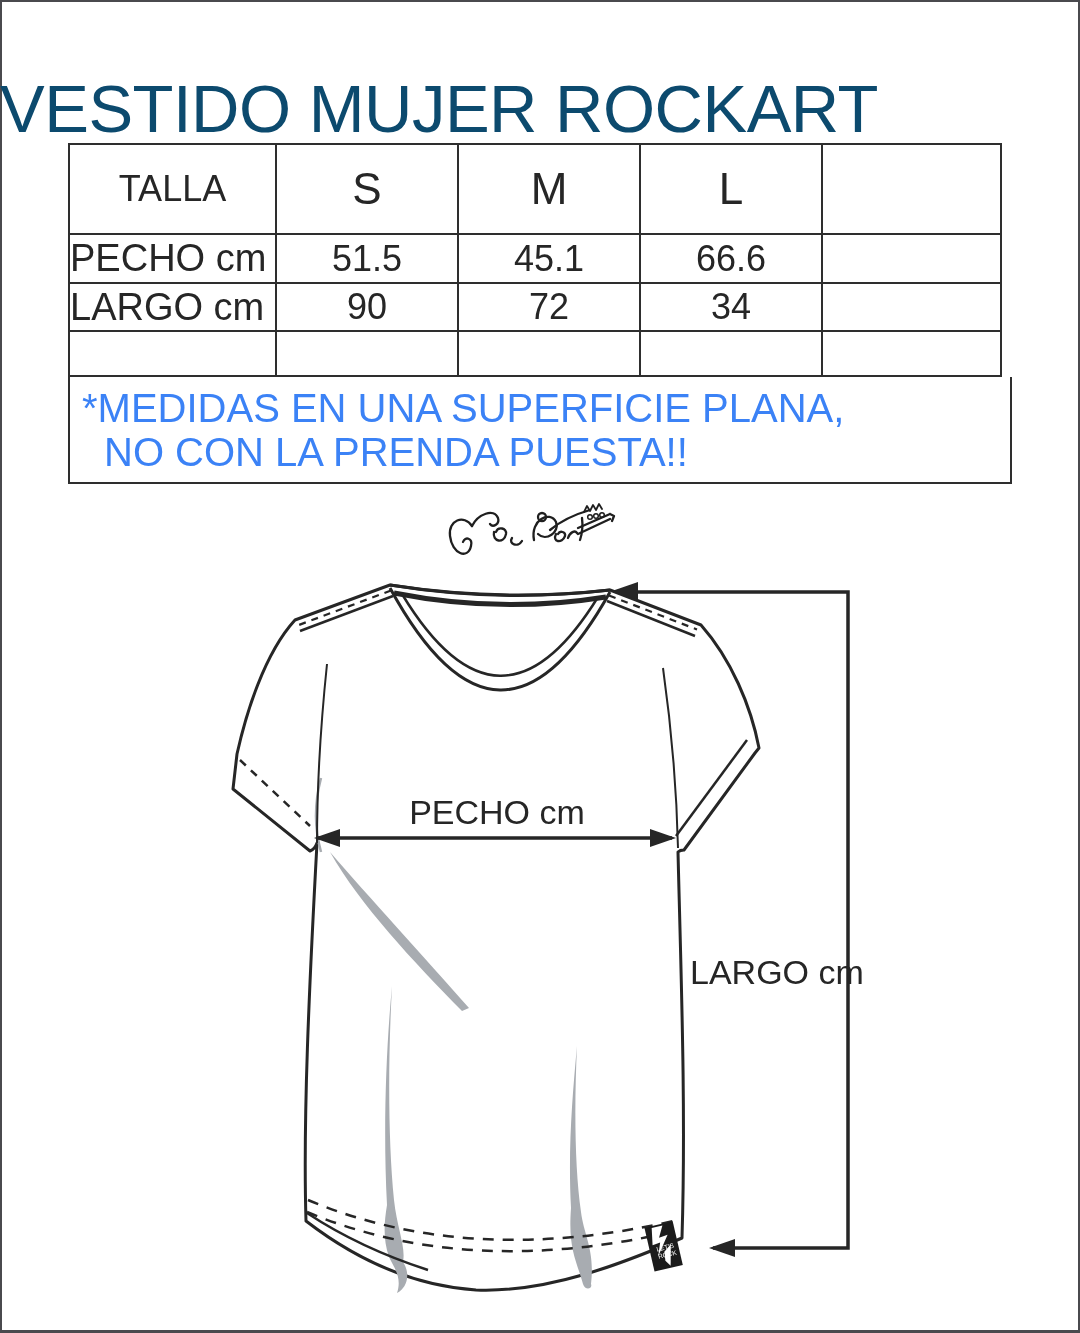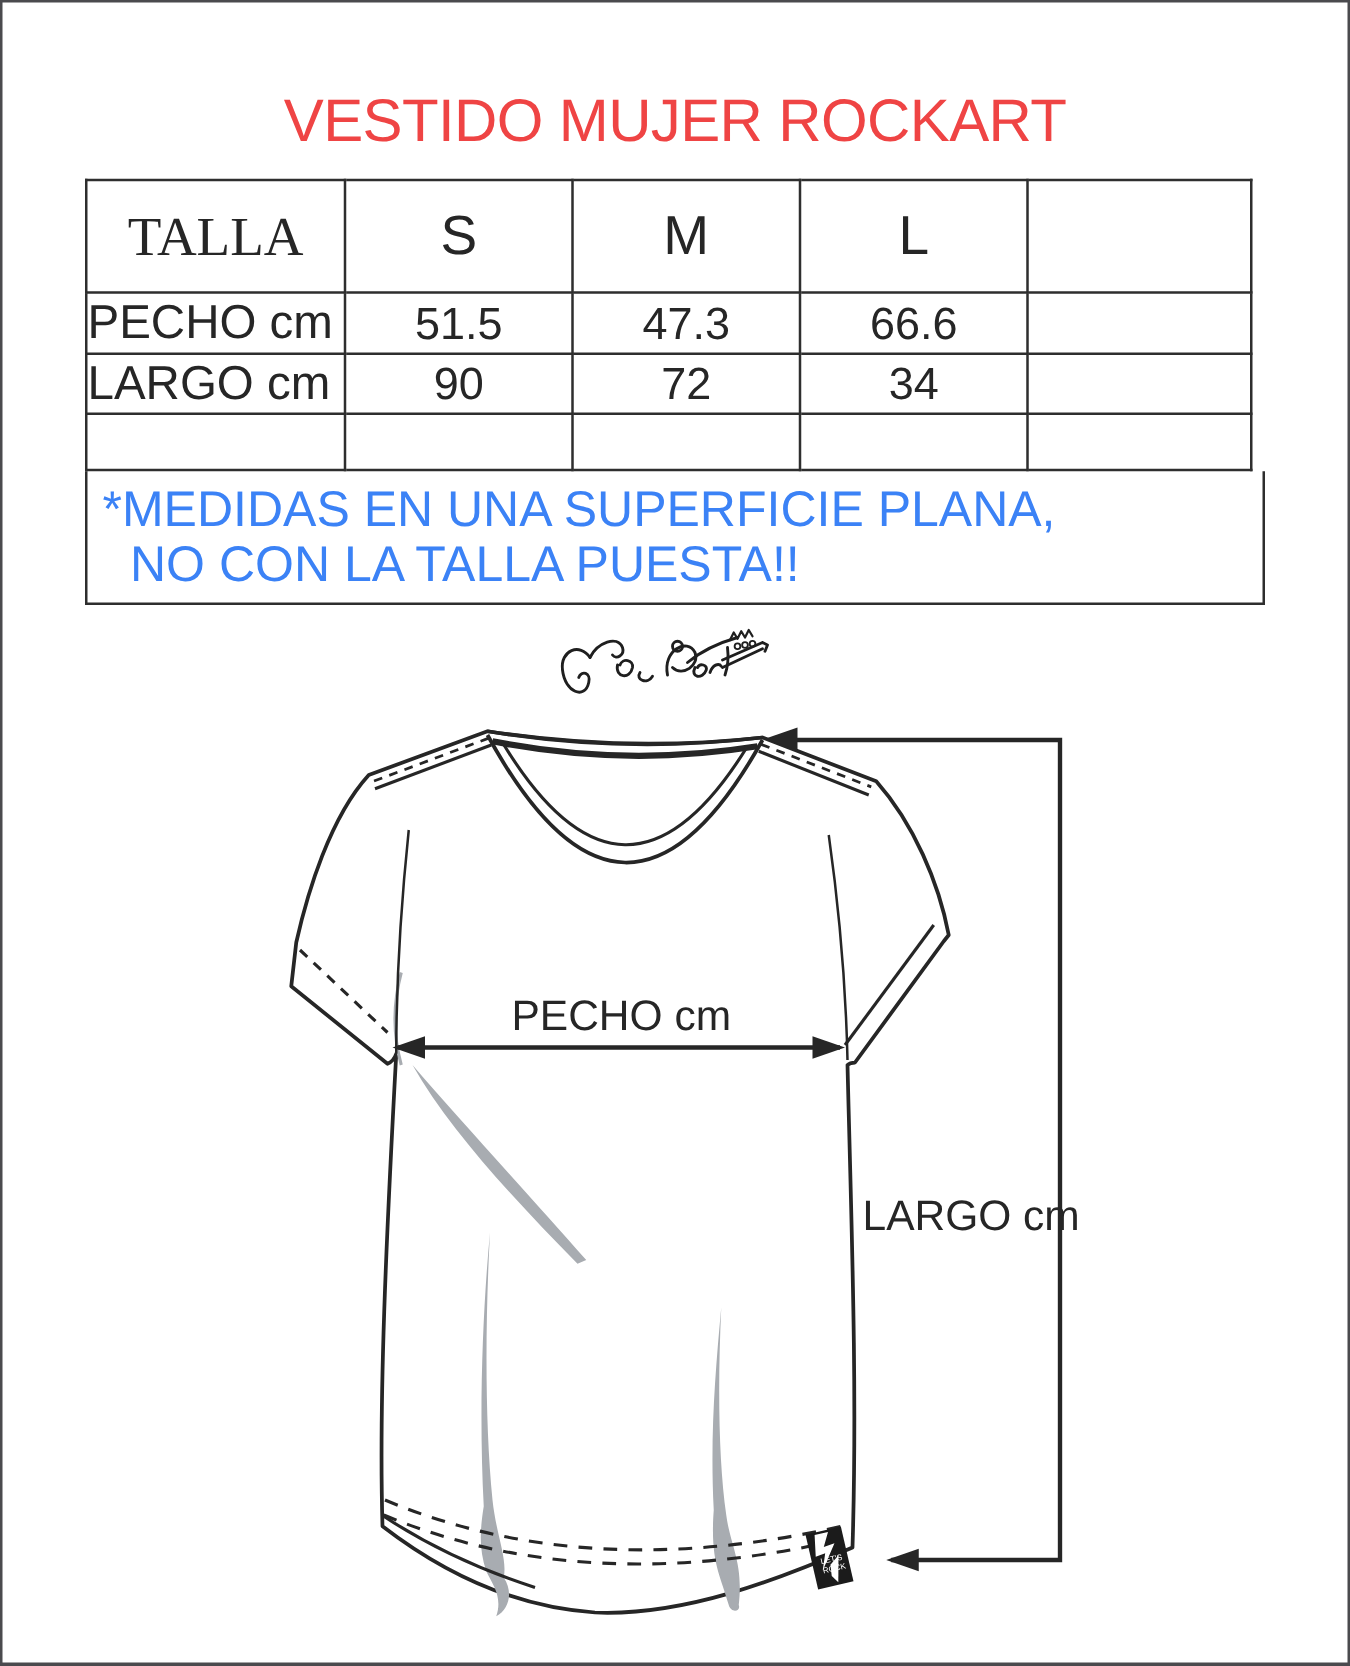--- a/index.html
+++ b/index.html
@@ -1,21 +1,21 @@
 <!DOCTYPE html>
 <html><head>
 <meta charset="utf-8">
 <style>
   html,body{margin:0;padding:0;background:#ffffff;}
   body{width:1080px;height:1333px;position:relative;font-family:"Liberation Sans",sans-serif;color:#262626;overflow:hidden;}
   .frame{position:absolute;inset:0;border-style:solid;border-color:#4a4a4e;border-width:2px 2px 3px 2px;pointer-events:none;}
-  .title{position:absolute;left:0;top:70px;width:100%;text-align:center;font-size:48px;letter-spacing:-0.5px;color:#ef4444;white-space:nowrap;}
+  .title{position:absolute;left:0;top:70px;width:100%;text-align:left;font-size:67px;letter-spacing:-0.5px;color:#0c4a6e;white-space:nowrap;}
   table.size{position:absolute;left:68px;top:143px;border-collapse:collapse;table-layout:fixed;width:932px;}
   table.size td{border:2px solid #2e2e2e;padding:0;vertical-align:middle;overflow:hidden;}
-  td.hdr-label{font-size:44px;text-align:center;height:88px;font-family:Liberation Serif, serif;}
+  td.hdr-label{font-size:36px;text-align:center;height:88px;}
   td.hdr-size{font-size:44px;text-align:center;}
   td.row-label{font-size:38px;text-align:left;padding-left:13px;height:47px;}
   td.row-label.r2{height:46px;}
   td.row-label.r3{height:43px;}
   td.val{font-size:36px;text-align:center;margin-top:12px;}
   .notebox{position:absolute;left:68px;top:377px;width:928px;height:96px;border:2px solid #2e2e2e;border-top:none;font-size:40px;line-height:44px;padding-top:9px;padding-left:12px;box-sizing:content-box;color:#3b82f6;}
   .notebox .l2{margin-left:22px;}
   .logo{position:absolute;left:438px;top:486px;}
   .drawing{position:absolute;left:0;top:540px;}
   svg text{font-family:"Liberation Sans",sans-serif;}
@@ -39,21 +39,21 @@
       <tr>
     <td class="hdr-label">TALLA</td>
     <td class="hdr-size">S</td>
     <td class="hdr-size">M</td>
     <td class="hdr-size">L</td>
     <td class="hdr-size"></td>
   </tr>
   <tr>
     <td class="row-label">PECHO cm</td>
     <td class="val">51.5</td>
-    <td class="val">47.3</td>
+    <td class="val">45.1</td>
     <td class="val">66.6</td>
     <td class="val"></td>
   </tr>
   <tr>
     <td class="row-label r2">LARGO cm</td>
     <td class="val">90</td>
     <td class="val">72</td>
     <td class="val">34</td>
     <td class="val"></td>
   </tr>
@@ -62,21 +62,21 @@
     <td class="val"></td>
     <td class="val"></td>
     <td class="val"></td>
     <td class="val"></td>
   </tr>
 </tbody>
   </table>
 
 <div class="notebox">
   <div>*MEDIDAS EN UNA SUPERFICIE PLANA,</div>
-  <div class="l2">NO CON LA TALLA PUESTA!!</div>
+  <div class="l2">NO CON LA PRENDA PUESTA!!</div>
 </div>
 
 <svg class="logo" width="180" height="90" viewBox="0 0 180 90">
   <g fill="none" stroke="#1f1f1f" stroke-width="2.3" stroke-linecap="round" stroke-linejoin="round">
     <path d="M34,40 C26,28 10,34 12,50 C14,68 30,74 33,60 C35,52 27,50 25,56"></path>
     <path d="M34,40 C40,28 56,22 60,32 C62,38 55,42 52,38"></path>
     <path d="M56,46 C54,56 66,58 68,48 C69,42 60,40 58,46"></path>
     <path d="M74,52 C70,58 80,62 84,55"></path>
     <path d="M96,54 C92,34 112,24 118,36 C122,46 108,56 100,48"></path>
     <circle cx="104" cy="31" r="4"></circle>

